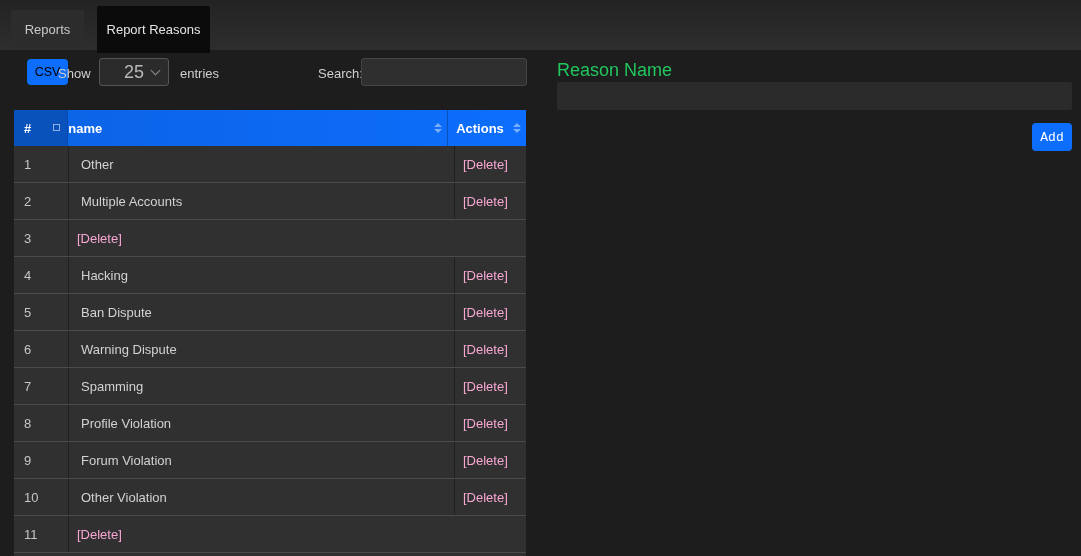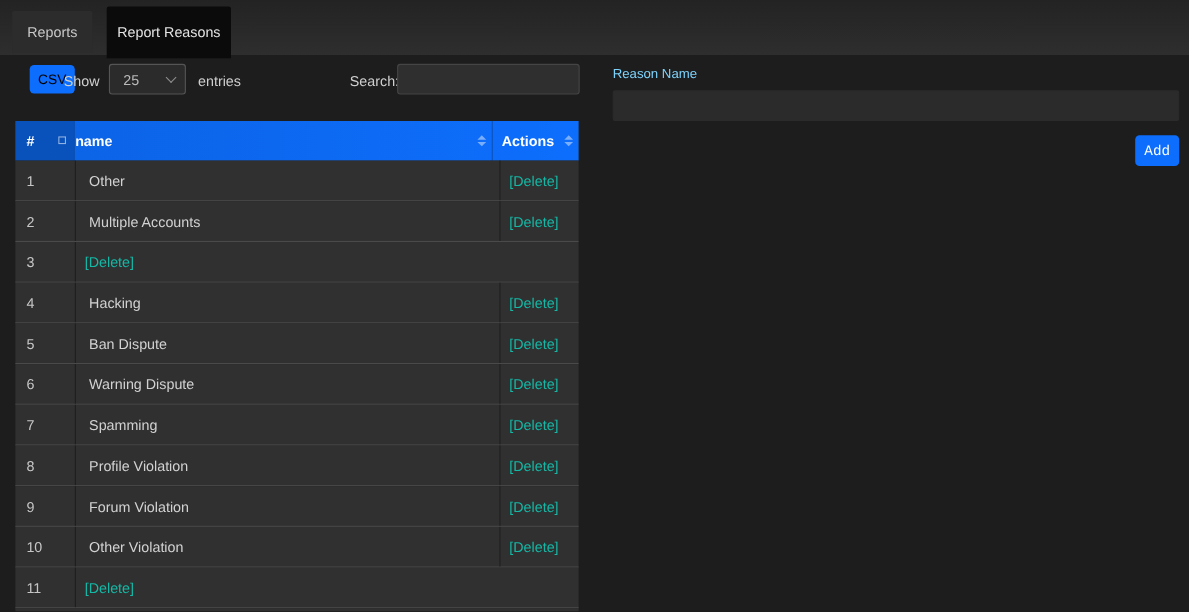--- a/index.html
+++ b/index.html
@@ -35,22 +35,22 @@
     position: absolute; left: 11px; top: 59px; width: 41px; height: 26px;
     background: #0d6efd; border: none; border-radius: 4px;
     color: #000000; font-size: 12.5px; font-family: "Liberation Sans", sans-serif;
     cursor: pointer;
     margin-left: 16px;
   }
   .select-wrap { position: absolute; left: 99px; top: 58px; width: 70px; height: 28px; }
   .select-pagesize {
     width: 100%; height: 100%;
     background: #2b2b2b; border: 1px solid #555; border-radius: 3px;
-    color: #b9b9b9; font-size: 13px; font-family: "Liberation Sans", sans-serif;
-    padding-left: 12px; appearance: none; -webkit-appearance: none; cursor: pointer;
+    color: #b9b9b9; font-size: 18px; font-family: "Liberation Sans", sans-serif;
+    padding-left: 24px; appearance: none; -webkit-appearance: none; cursor: pointer;
   }
   .chevron-down {
     position: absolute; right: 10px; top: 9px; width: 7px; height: 7px;
     border-right: 1.5px solid #8d8d8d; border-bottom: 1.5px solid #8d8d8d;
     transform: rotate(45deg); pointer-events: none;
   }
   .input-search {
     position: absolute; left: 361px; top: 58px; width: 166px; height: 28px;
     background: #2f2f2f; border: 1px solid #454545; border-radius: 3px;
     color: #e0e0e0; font-size: 13px; padding: 0 8px;
@@ -88,25 +88,25 @@
   }
   .trow {
     display: flex; height: 37px; background: #303030;
     border-bottom: 1px solid #4a4a4a;
     color: #d2d2d2; font-size: 13px;
   }
   .td { display: flex; align-items: center; }
   .td-id { width: 54px; padding-left: 10px; color: #c6c6c6; }
   .td-name { width: 386px; padding-left: 12px; border-left: 1px solid #1f1f1f; }
   .td-action { width: 72px; padding-left: 8px; border-left: 1px solid #1f1f1f; }
-  .delete-link { color: #14b8a6; cursor: pointer; }
+  .delete-link { color: #f9a8d4; cursor: pointer; }
   .trow.partial { height: 3px; border-bottom: none; overflow: hidden; }
 
   
-  .form-label { position: absolute; left: 557px; top: 60px; font-size: 12px; color: #7dd3fc; }
+  .form-label { position: absolute; left: 557px; top: 60px; font-size: 18px; color: #22c55e; }
   .input-reason {
     position: absolute; left: 557px; top: 82px; width: 515px; height: 28px;
     background: #2b2b2b; border: 1px solid #2b2b2b; border-radius: 2px;
     color: #e0e0e0; font-size: 13px; padding: 0 8px;
     font-family: "Liberation Sans", sans-serif;
   }
   .btn-add {
     position: absolute; left: 1032px; top: 123px; width: 40px; height: 28px;
     background: #0d6efd; border: none; border-radius: 4px;
     color: #fff; font-size: 13px; font-family: Liberation Mono, monospace;

